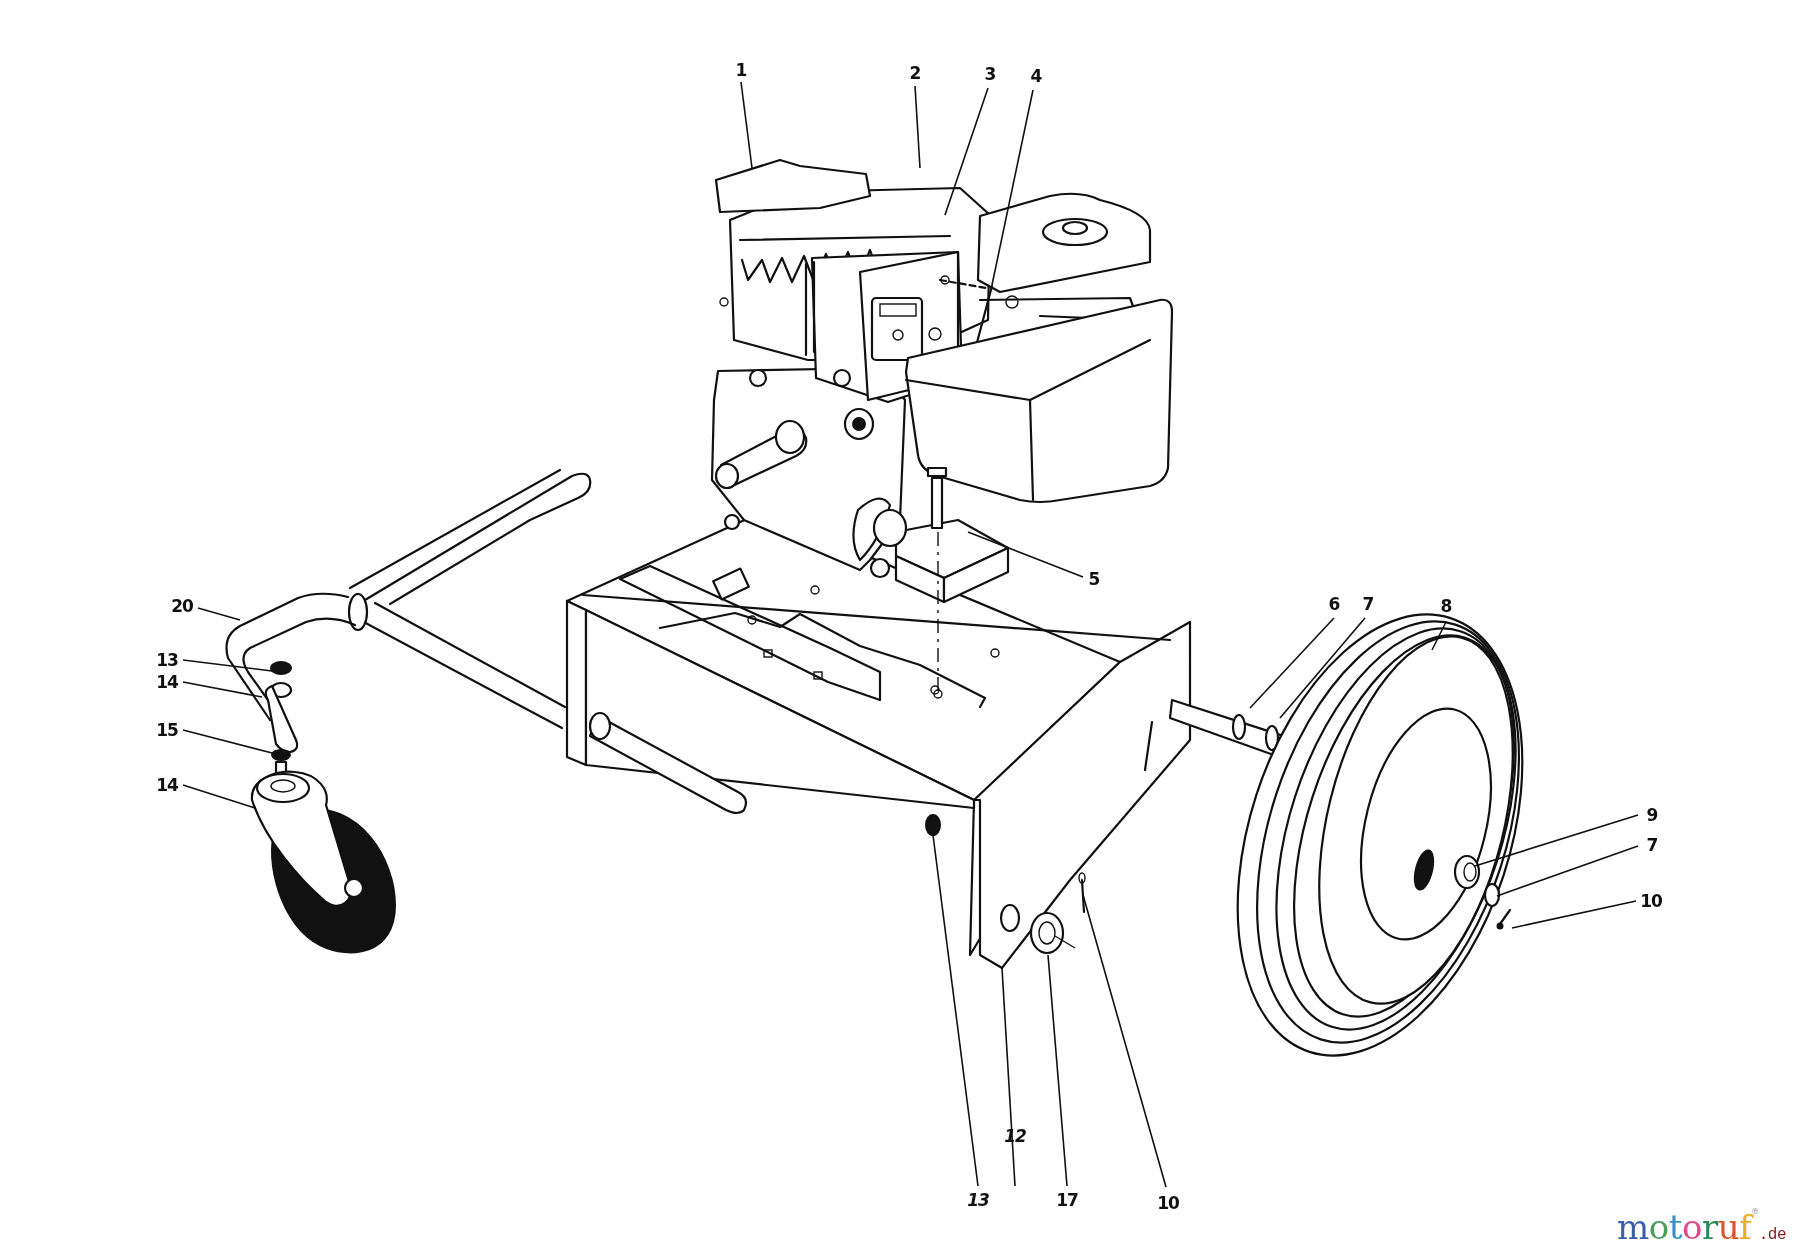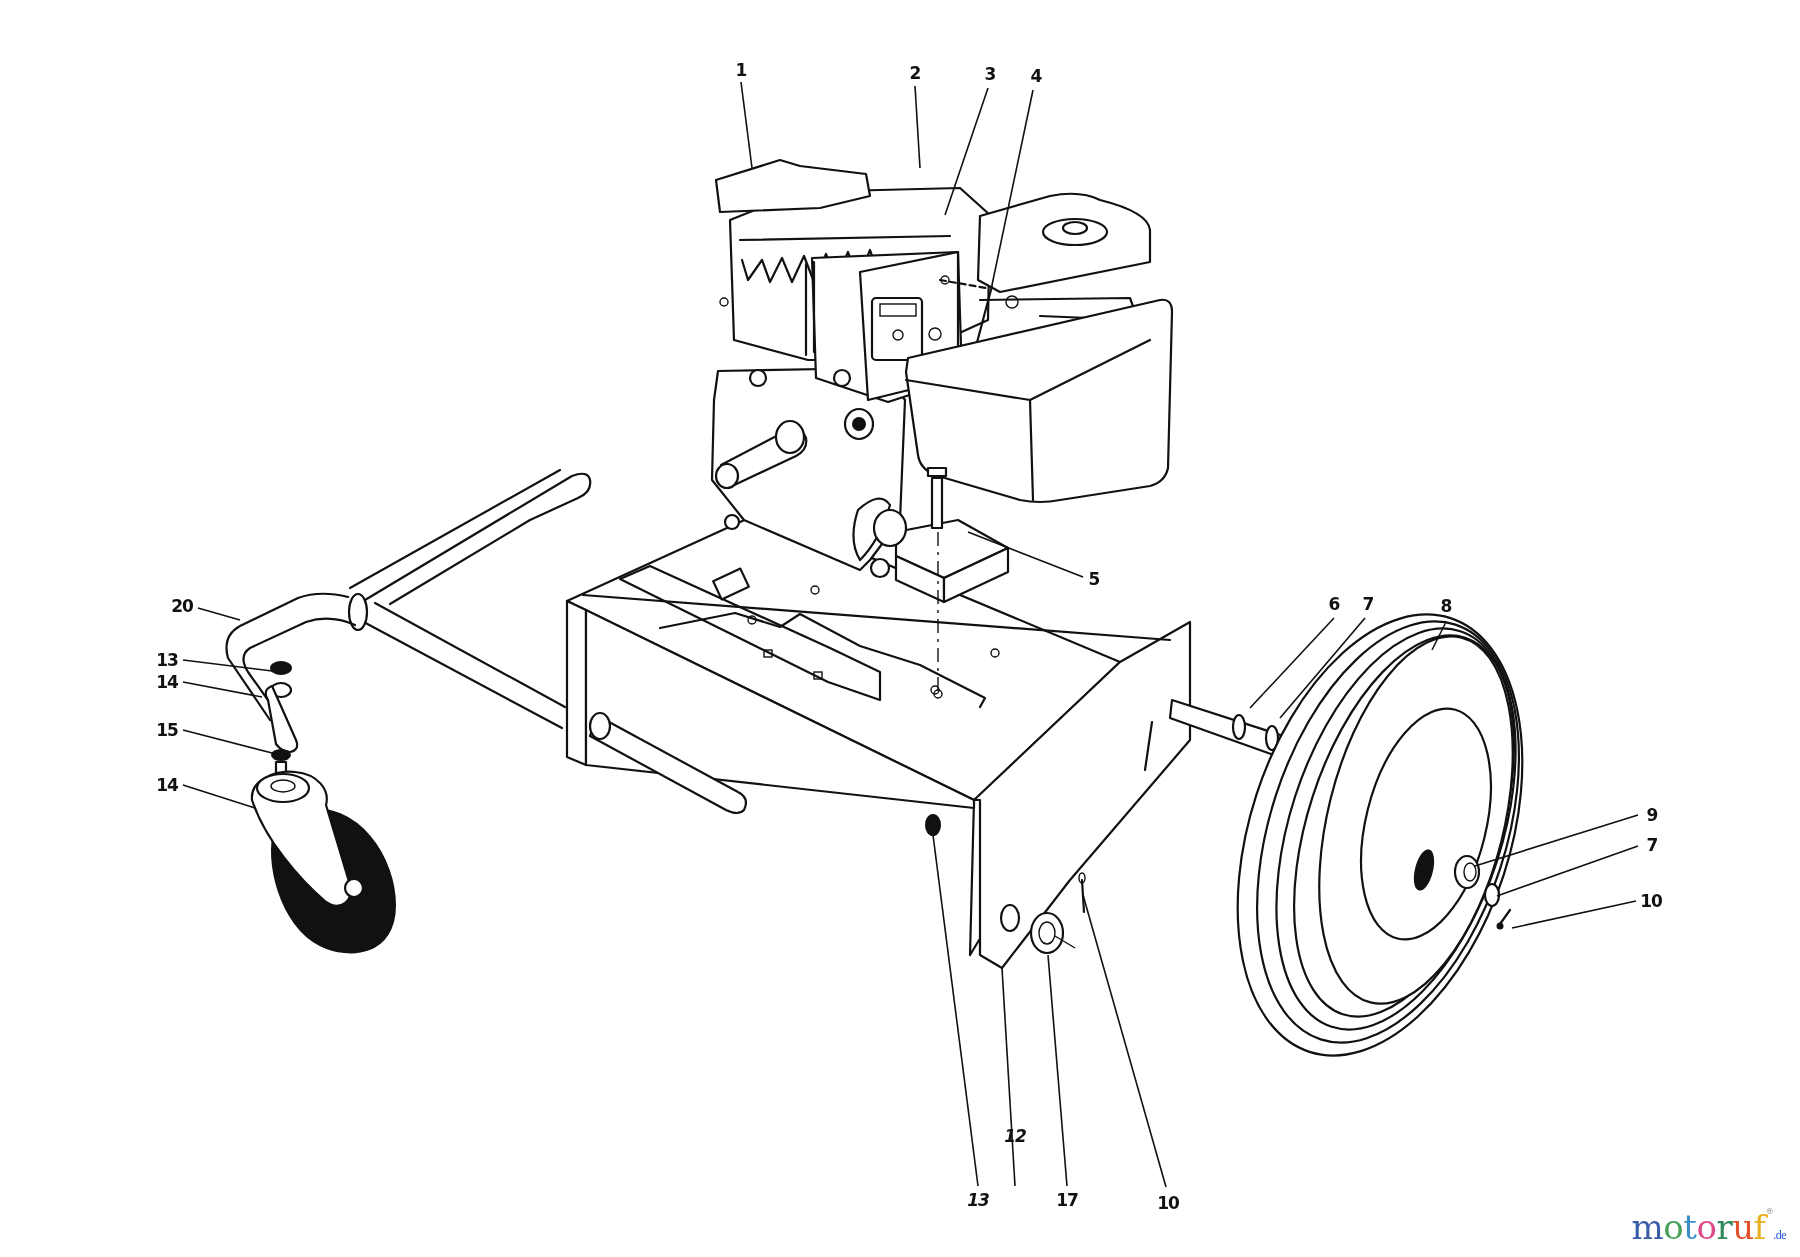--- a/index.html
+++ b/index.html
@@ -6,21 +6,21 @@
   body { width: 1800px; height: 1257px; position: relative; overflow: hidden; font-family: "DejaVu Sans", sans-serif; }
   #diagram { position: absolute; left: 0; top: 0; width: 1800px; height: 1257px; }
   .ln { stroke: #111; stroke-width: 2.2; fill: none; stroke-linecap: round; stroke-linejoin: round; }
   .thin { stroke: #111; stroke-width: 1.4; fill: none; }
   .fillw { fill: #fff; stroke: #111; stroke-width: 2.2; stroke-linejoin: round; }
   .fillk { fill: #111; stroke: #111; stroke-width: 2; }
   .dash { stroke: #111; stroke-width: 1.4; fill: none; stroke-dasharray: 14 6 3 6; }
   .leader { stroke: #111; stroke-width: 1.6; fill: none; }
   .callout { position: absolute; font-family: "DejaVu Sans", sans-serif; font-weight: bold; font-size: 17px; color: #111; transform: translate(-50%, -50%); white-space: nowrap; letter-spacing: -1px; }
   .watermark { position: absolute; right: 14px; bottom: 10px; font-family: "DejaVu Serif", serif; font-size: 34px; letter-spacing: -0.5px; }
-  .watermark .tld { font-family: Liberation Serif, serif; font-size: 12px; color: #1d4ed8; }
+  .watermark .tld { font-family: Liberation Mono, monospace; font-size: 16px; color: #7f1d1d; }
   .watermark sup { font-size: 8px; color: #777; vertical-align: top; }
 </style>
 </head>
 <body>
 
 <svg id="diagram" viewBox="0 0 1800 1257" xmlns="http://www.w3.org/2000/svg">
 
   <g>
     <path class="ln" d="M 360 603 L 572 476 Q 588 470 590 480 Q 592 492 578 498 L 530 520 L 390 604"></path>
     <path class="ln" d="M 350 588 L 560 470"></path>

